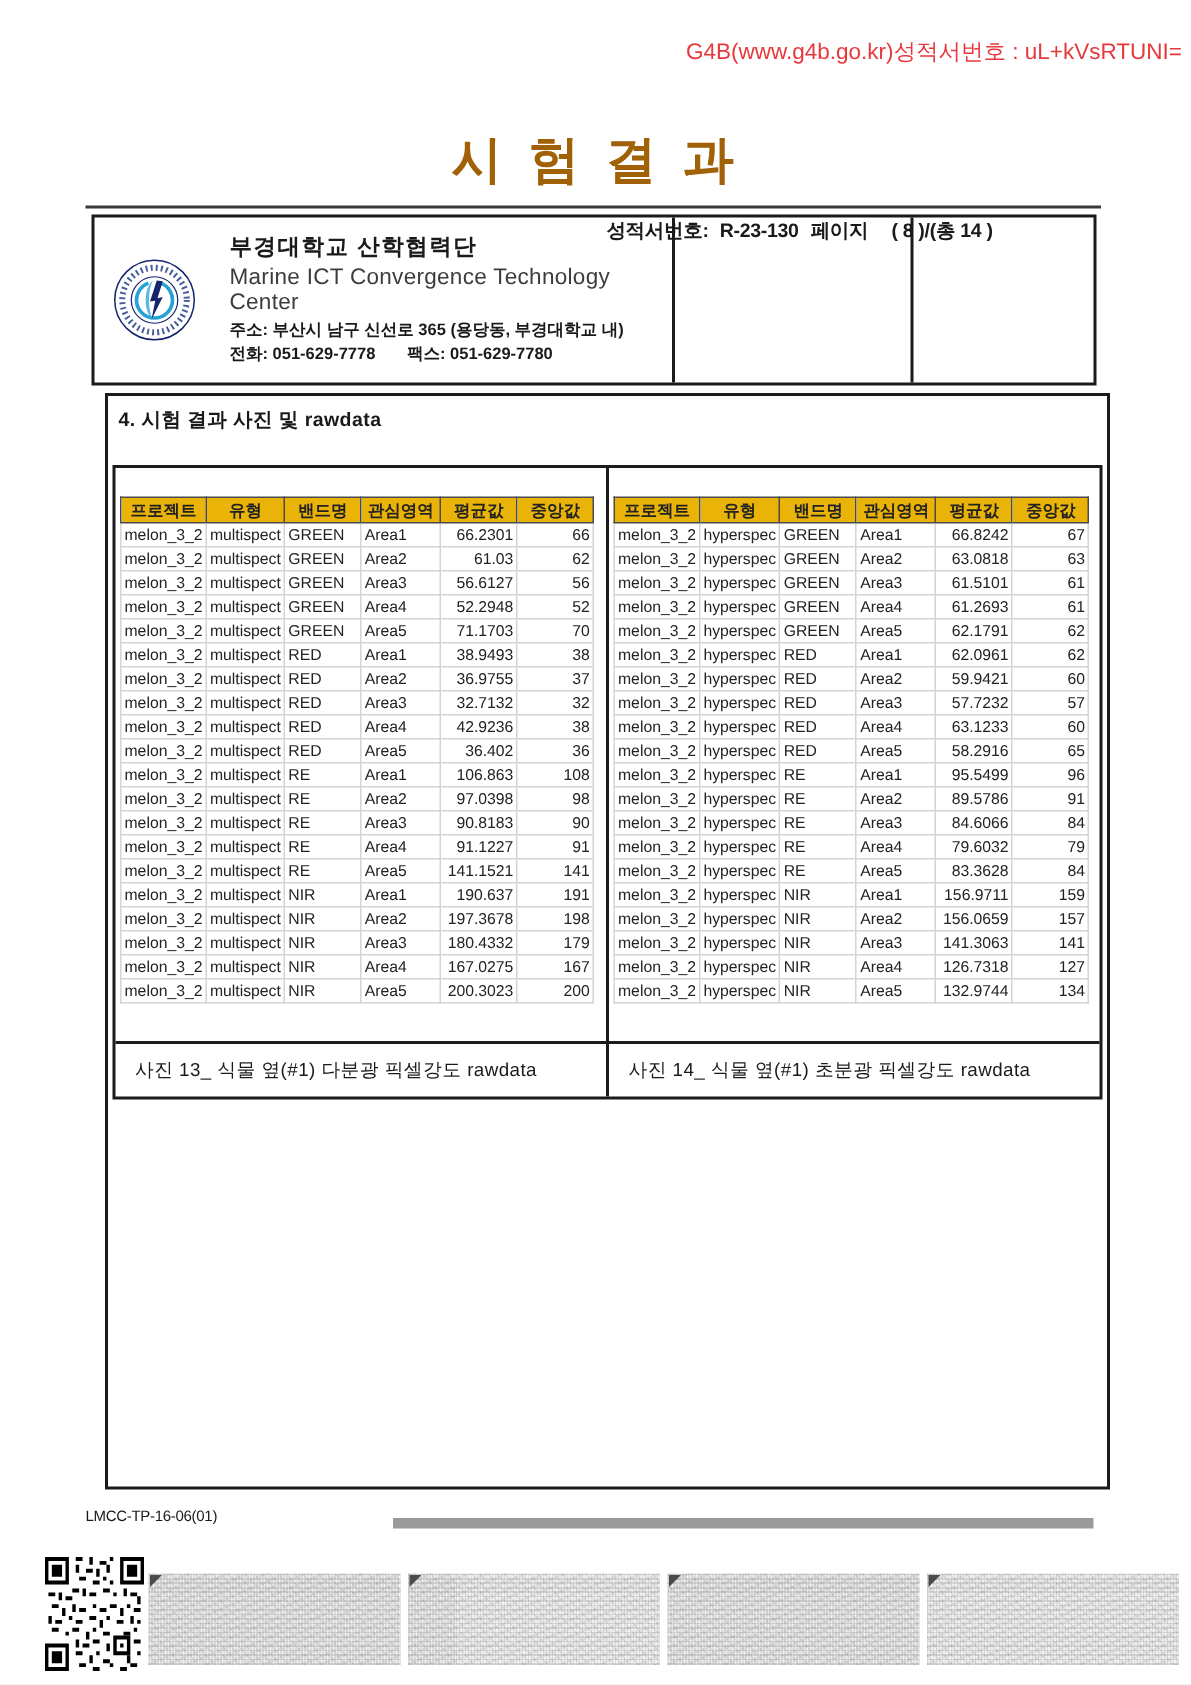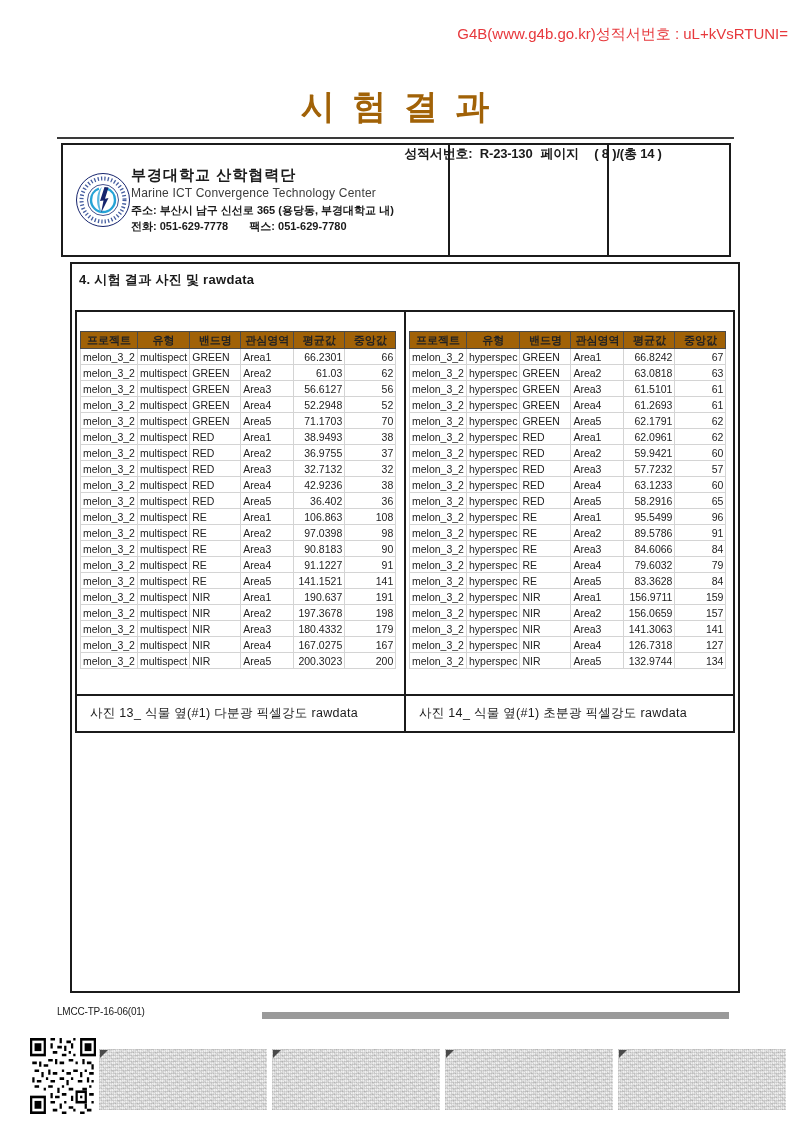--- a/index.html
+++ b/index.html
@@ -13,45 +13,45 @@
 
   .title-rule{position:absolute;top:137px;left:57px;width:677px;height:0;border-top:2px solid #3a3a3a;}
 
   .header-box{position:absolute;top:143px;left:61px;width:670px;height:114px;
               border:2px solid #1b1b1b;box-sizing:border-box;display:flex;}
   .hb-left{width:385px;box-sizing:border-box;display:flex;align-items:center;padding-left:12px;}
   .hb-mid{width:161px;box-sizing:border-box;border-left:2px solid #1b1b1b;border-right:2px solid #1b1b1b;
           display:flex;flex-direction:row;justify-content:center;gap:8px;padding-left:9px;}
   .hb-right{flex:1;}
   .logo{width:56px;height:58px;flex:0 0 auto;}
-  .org-info{margin-left:0;}
+  .org-info{margin-left:22px;}
   .org-line1{font-size:15px;font-weight:700;letter-spacing:1px;line-height:1.25;}
   .org-line2{font-size:16px;font-weight:700;letter-spacing:1px;line-height:1.2;}
-  .org-en{font-size:12px;color:#3c3c3c;margin:2px 0 2px 0;letter-spacing:.2px;}
+  .org-en{font-size:15px;color:#3c3c3c;margin:2px 0 2px 0;letter-spacing:.2px;}
   .org-addr{font-size:11px;font-weight:700;line-height:1.5;}
   .org-tel{font-size:11px;font-weight:700;line-height:1.4;}
   .org-tel .fax{margin-left:18px;}
   .report-line{font-size:13px;font-weight:700;letter-spacing:-.2px;white-space:nowrap;}
   .report-line .val{margin-left:4px;}
   .page-line .val{margin-left:12px;}
 
   .content-box{position:absolute;top:262px;left:70px;width:670px;height:731px;
                border:2px solid #1b1b1b;box-sizing:border-box;}
   .section-heading{position:absolute;top:7px;left:7px;font-size:13px;font-weight:700;letter-spacing:.3px;}
 
   .tables-box{position:absolute;top:46px;left:3px;width:660px;height:423px;
               border:2px solid #1b1b1b;box-sizing:border-box;display:flex;}
   .table-half{flex:1;position:relative;min-width:0;}
   .table-half.right{border-left:2px solid #1b1b1b;}
 
   table.xl{border-collapse:collapse;table-layout:fixed;margin:19px 0 0 3px;font-size:10.5px;color:#222;}
   table.xl col.p{width:55px;} table.xl col.t{width:51px;} table.xl col.b{width:51px;}
   table.xl col.a{width:53px;} table.xl col.m{width:51px;} table.xl col.d{width:51px;}
   table.xl th{border:1px solid #4a4a4a;font-weight:700;text-align:center;height:16px;
-              padding:0 2px;font-size:11px;background:#a16207;overflow:hidden;white-space:nowrap;}
+              padding:0 2px;font-size:11px;background:#eab308;overflow:hidden;white-space:nowrap;}
   table.xl td{border:1px solid #d4d4d4;height:15px;padding:0 2px;overflow:hidden;
               white-space:nowrap;text-align:left;}
   table.xl td.c4,table.xl td.c5{text-align:right;}
 
   .caption-row{position:absolute;bottom:0;left:0;right:0;height:35px;border-top:2px solid #1b1b1b;
                display:flex;align-items:center;padding-left:13px;font-size:12.5px;
                white-space:nowrap;overflow:hidden;letter-spacing:.3px;}
 
   .footer-code{position:absolute;top:1006px;left:57px;font-size:10px;font-weight:400;letter-spacing:-.2px;}
   .gray-bar{position:absolute;top:1012px;left:262px;width:467px;height:7px;background:#9a9a9a;}

